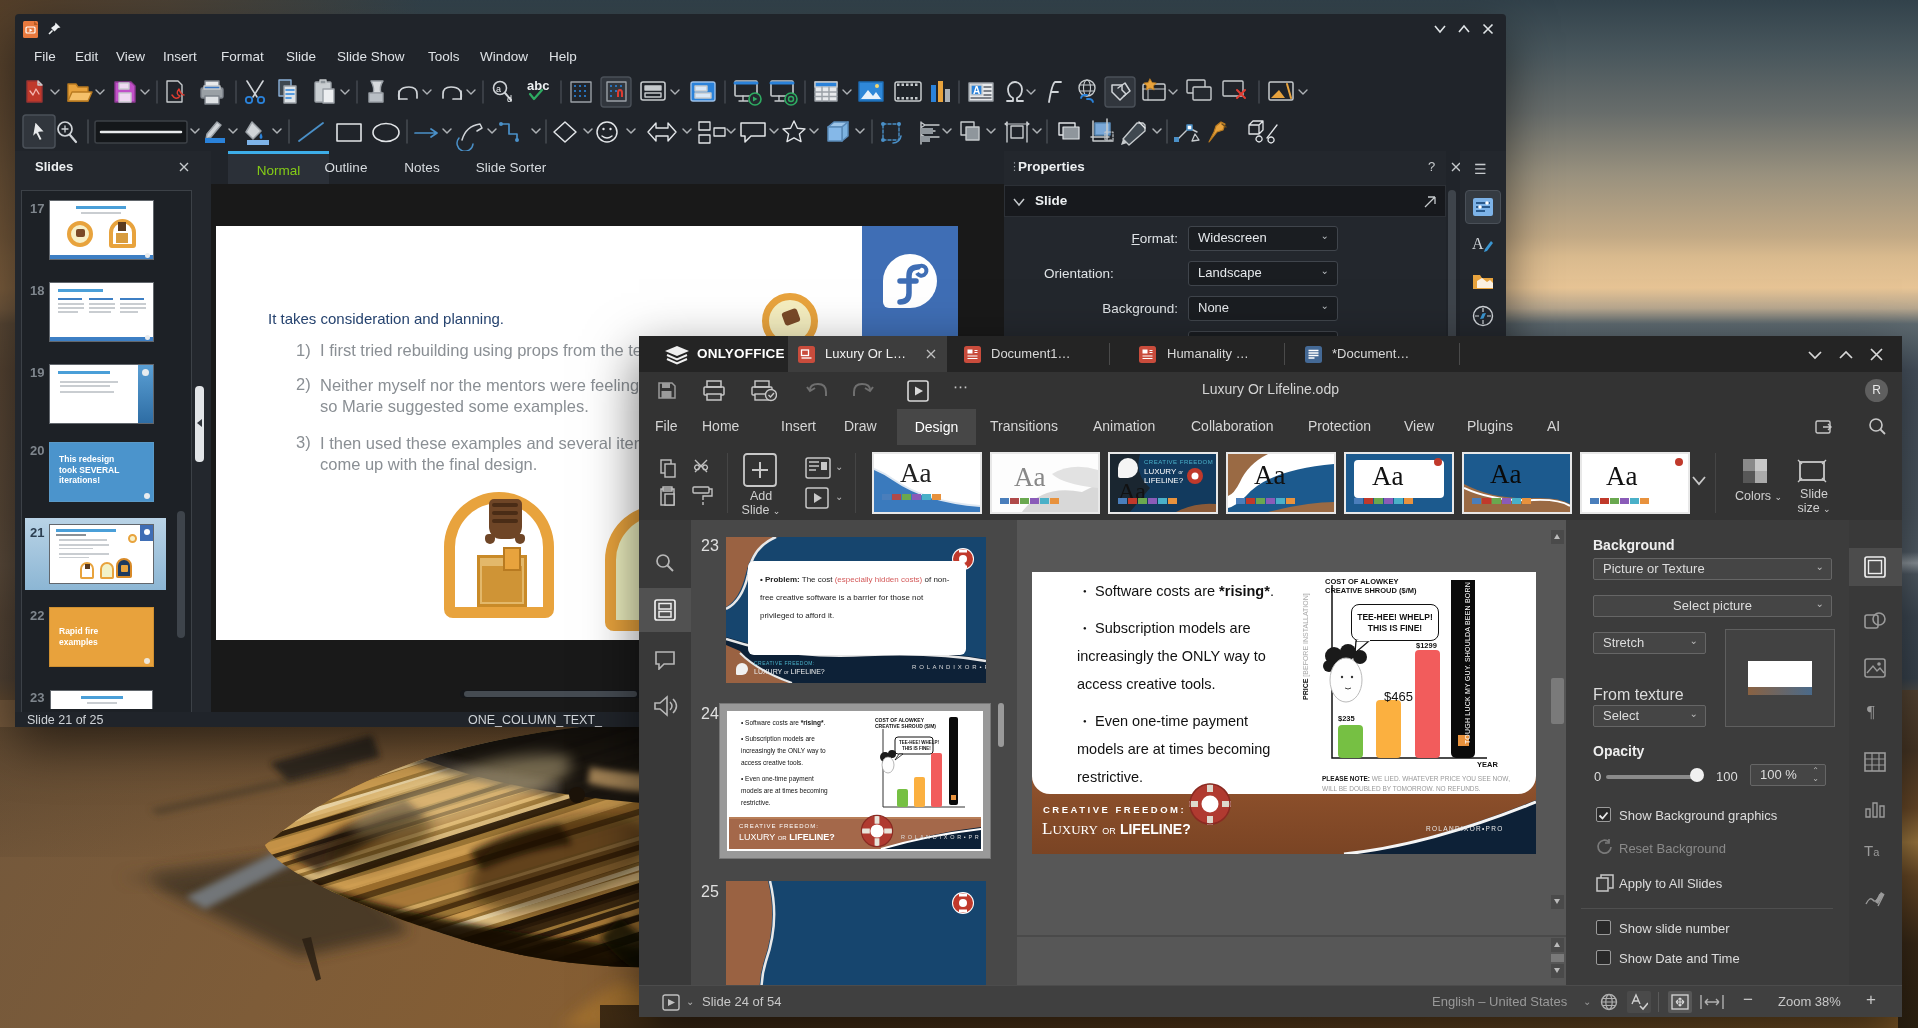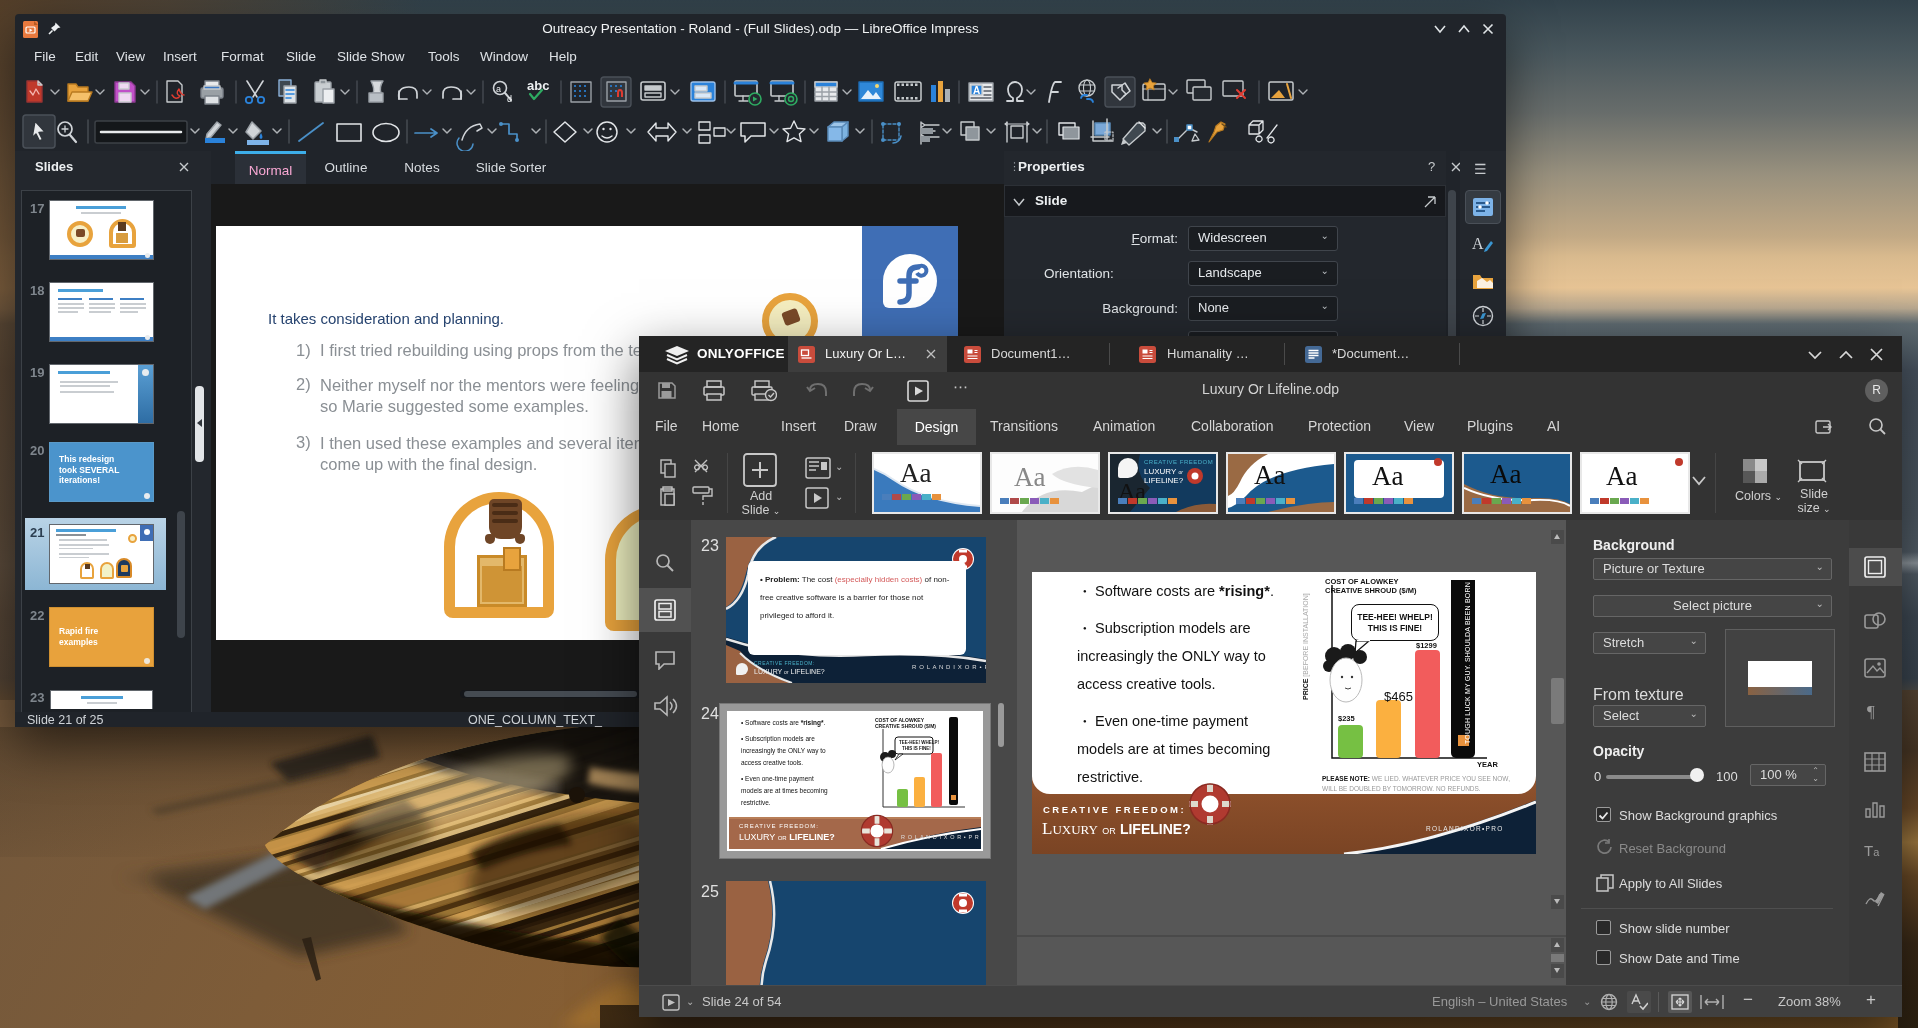--- a/index.html
+++ b/index.html
@@ -169,21 +169,20 @@
     <svg class="abs" style="left:7px;top:6px" width="18" height="20" viewBox="0 0 18 20">
         <rect x="1" y="1" width="15" height="17" rx="1.5" fill="#e8793e"></rect>
         <path d="M12 1 L16 5 L12 5 Z" fill="#b85a22"></path>
         <rect x="4" y="7" width="9" height="6" rx="1" fill="none" stroke="#fff" stroke-width="1.2"></rect>
         <path d="M7.5 8.5 l3 1.7 -3 1.7 z" fill="#fff"></path>
       </svg>
     <svg class="abs" style="left:32px;top:7px" width="15" height="15" viewBox="0 0 15 15">
         <path d="M8.5 1.5 L13.5 6.5 L11 7 L7.5 10.5 L4 7 L8 4 Z" fill="#eceff1"></path>
         <path d="M5.5 9.5 L2 13" stroke="#eceff1" stroke-width="1.6"></path>
       </svg>
-    <div class="abs" style="left:0;width:1491px;top:7px;text-align:center;color:#f1f3f4;font-size:13.5px;">Outreacy Presentation - Roland - (Full Slides).odp — LibreOffice Impress</div>
     <svg class="abs" style="left:1418px;top:9px" width="14" height="12" viewBox="0 0 14 12">
         <path d="M2 3 L7 9 L12 3" stroke="#dfe3e6" stroke-width="1.6" fill="none"></path>
       </svg>
     <svg class="abs" style="left:1442px;top:9px" width="14" height="12" viewBox="0 0 14 12">
         <path d="M2 9 L7 3 L12 9" stroke="#dfe3e6" stroke-width="1.6" fill="none"></path>
       </svg>
     <svg class="abs" style="left:1466px;top:8px" width="14" height="14" viewBox="0 0 14 14">
         <path d="M2.5 2.5 L11.5 11.5 M11.5 2.5 L2.5 11.5" stroke="#dfe3e6" stroke-width="1.6"></path>
       </svg>
   </div>
@@ -576,21 +575,21 @@
     </div>
     <div class="thumbnum" style="left:15px;top:539px">23</div>
     <div class="thumb" style="left:35px;top:539px;height:19px;outline:none;border:1px solid #62676d;border-bottom:none">
       <div class="abs" style="left:30px;top:5px;width:42px;height:3px;background:#4a9fd8"></div>
       <div class="abs" style="left:36px;top:11px;width:30px;height:2px;background:#c9cdd1"></div>
     </div>
     <div class="abs" style="left:162px;top:360px;width:8px;height:127px;background:#3e444b;border-radius:4px"></div>
   </div>
   <div id="locanvas" class="abs"></div>
   <div id="lotabs" class="abs">
-    <div class="lotab" style="left:24px;width:71px;background:#2b3038;border-top:3px solid #3daee9;color:#f9a8d4">Normal</div>
+    <div class="lotab" style="left:17px;width:101px;background:#2b3038;border-top:3px solid #3daee9;color:#84cc16">Normal</div>
     <div class="lotab" style="left:98px;width:74px;">Outline</div>
     <div class="lotab" style="left:176px;width:70px;">Notes</div>
     <div class="lotab" style="left:250px;width:100px;">Slide Sorter</div>
   </div>
   <div id="loslide" class="abs">
     <div class="abs" style="left:52px;top:84px;font-size:15px;color:#26436f">It takes consideration and planning.</div>
     <div class="abs" style="left:80px;top:115px;font-size:16.5px;color:#8a8f94">1)</div>
     <div class="abs" style="left:104px;top:115px;font-size:16.5px;color:#8a8f94">I first tried rebuilding using props from the templates, but it was not</div>
     <div class="abs" style="left:80px;top:149px;font-size:16.5px;color:#8a8f94">2)</div>
     <div class="abs" style="left:104px;top:149px;font-size:16.5px;color:#8a8f94;line-height:21px">Neither myself nor the mentors were feeling this design, and<br>so Marie suggested some examples.</div>

